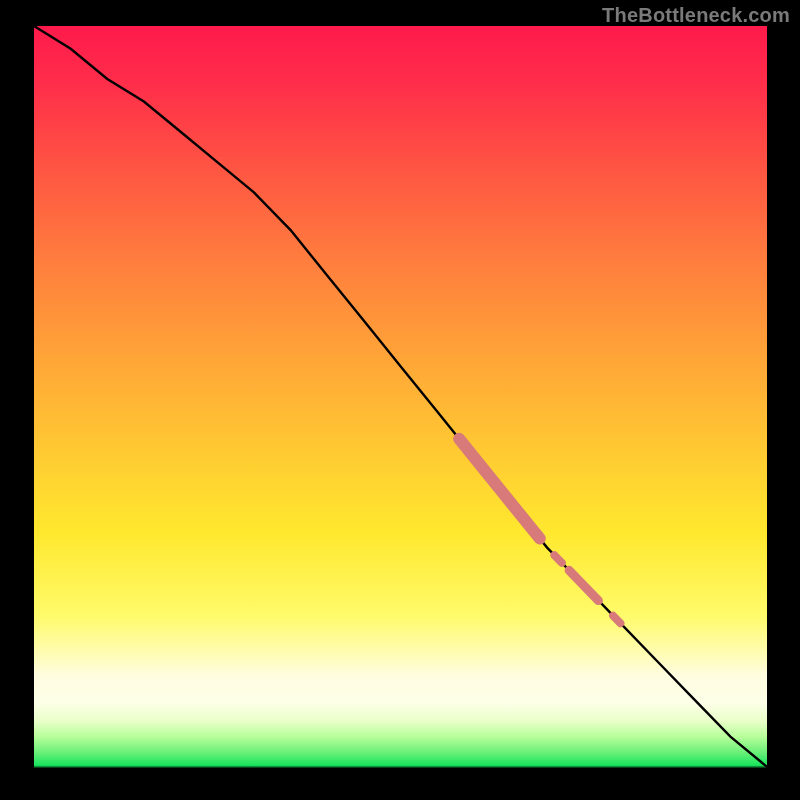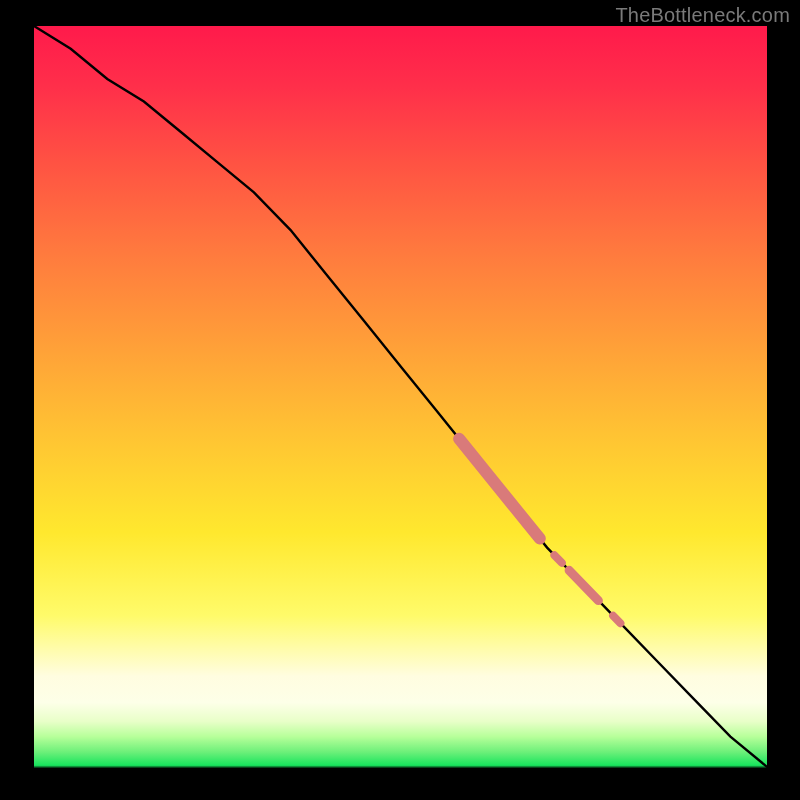--- a/index.html
+++ b/index.html
@@ -43,21 +43,21 @@
       #000000 98.2%,
       #000000 100%
     );
   }
   .watermark {
     position: absolute;
     top: 4px;
     right: 10px;
     color: #7a7a7a;
     font-size: 20px;
-    font-weight: 400;
+    font-weight: 700;
     letter-spacing: 0.2px;
     user-select: none;
     text-align: center;
   }
   svg.curve {
     position: absolute;
     left: 0;
     top: 0;
     width: 800px;
     height: 800px;

